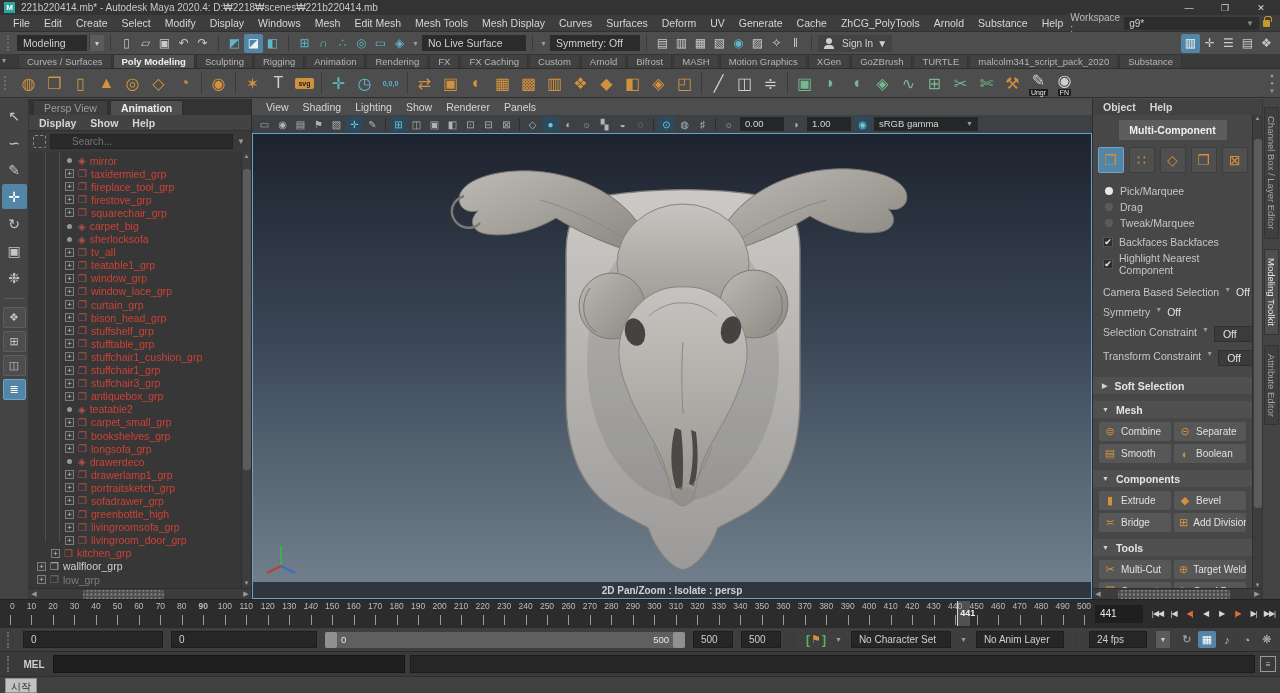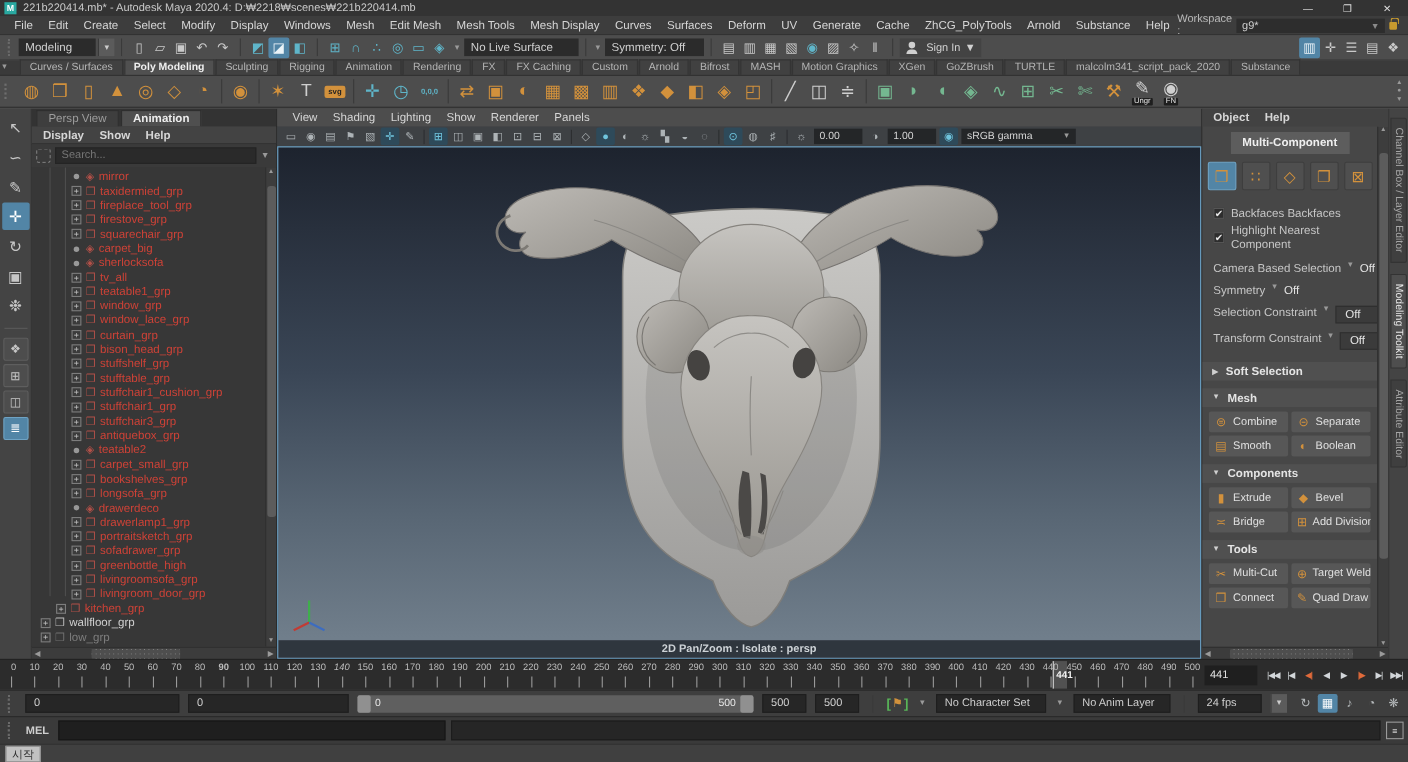--- a/index.html
+++ b/index.html
@@ -59,21 +59,21 @@
 .tool.layout.active{background:#5285a6;border-color:#6fa3c4}
 
 .leftpanel{width:223px;background:#3a3a3a;display:flex;flex-direction:column;border-right:1px solid #2c2c2c}
 .ptabs{height:16px;background:#333;display:flex;align-items:flex-end;gap:2px;padding:0 4px}
 .ptab{padding:1px 10px;font-size:10.5px;color:#9c9c9c;background:#3e3e3e;border:1px solid #2e2e2e;border-bottom:none;cursor:pointer}
 .ptab.active{background:#4f4f4f;color:#ececec;font-weight:bold}
 .pmenus{height:16px;background:#434343;display:flex;align-items:center;gap:14px;padding:0 10px;border-bottom:1px solid #333}
 .pmenus span{font-size:10.5px;color:#d6d6d6;font-weight:bold;cursor:pointer}
 .searchrow{height:21px;display:flex;align-items:center;gap:4px;padding:2px 4px;background:#3a3a3a}
 .filtericon{width:13px;height:13px;border:1px dashed #8a8a8a;border-radius:2px}
-.searchrow input{flex:1;height:15px;background:#2a2a2a;border:1px solid #242424;color:#bdbdbd;font-size:10px;padding:0 5px;font-family:"Liberation Sans",sans-serif}
+.searchrow input{flex:1;height:15px;background:#2a2a2a;border:1px solid #242424;color:#bdbdbd;font-size:10px;padding:0 21px;font-family:"Liberation Sans",sans-serif}
 .searchrow .arr{color:#9a9a9a;font-size:8px;padding-right:2px}
 .treewrap{flex:1;display:flex;overflow:hidden}
 .tree{flex:1;position:relative;overflow:hidden;background:#373737;padding-top:2px}
 .guide{position:absolute;top:0;bottom:46px;width:1px;background:#4d4d4d}
 .orow{height:13.1px;display:flex;align-items:center;font-size:10.5px;white-space:nowrap;cursor:pointer}
 .exp{width:9px;height:9px;border:1px solid #7d7d7d;background:#3b3b3b;color:#c8c8c8;font-size:8px;line-height:7px;text-align:center;margin-right:4px;flex:none}
 .dot{width:5px;height:5px;border-radius:50%;background:#989898;margin:0 6px 0 2px;flex:none}
 .oicon{font-size:10px;margin-right:4px}
 .red .oicon{color:#b25048}.red .olabel{color:#cd4237}
 .normal .oicon{color:#b9b9b9}.normal .olabel{color:#cfcfcf}
@@ -770,20 +770,34 @@
       </div>
     <div class="tkbody">
       <div class="tkcol" id="tkcol">
         <div class="tkheader">Multi-Component</div>
         <div class="moderow" id="modeicons">
             <span class="modeicn active">❒</span>
             <span class="modeicn">∷</span>
             <span class="modeicn">◇</span>
             <span class="modeicn">❐</span>
             <span class="modeicn">⊠</span>
+          </div>
+        <div id="tkradios">
+            <div class="radiorow">
+              <span class="radio sel"></span>
+              <span>Pick/Marquee</span>
+            </div>
+            <div class="radiorow">
+              <span class="radio"></span>
+              <span>Drag</span>
+            </div>
+            <div class="radiorow">
+              <span class="radio"></span>
+              <span>Tweak/Marquee</span>
+            </div>
           </div>
         <div id="tkchecks" style="margin-top:3px">
             <div class="checkrow">
               <span class="chk">✔</span>
               <span>Backfaces Backfaces</span>
             </div>
             <div class="checkrow">
               <span class="chk">✔</span>
               <span>Highlight Nearest Component</span>
             </div>

